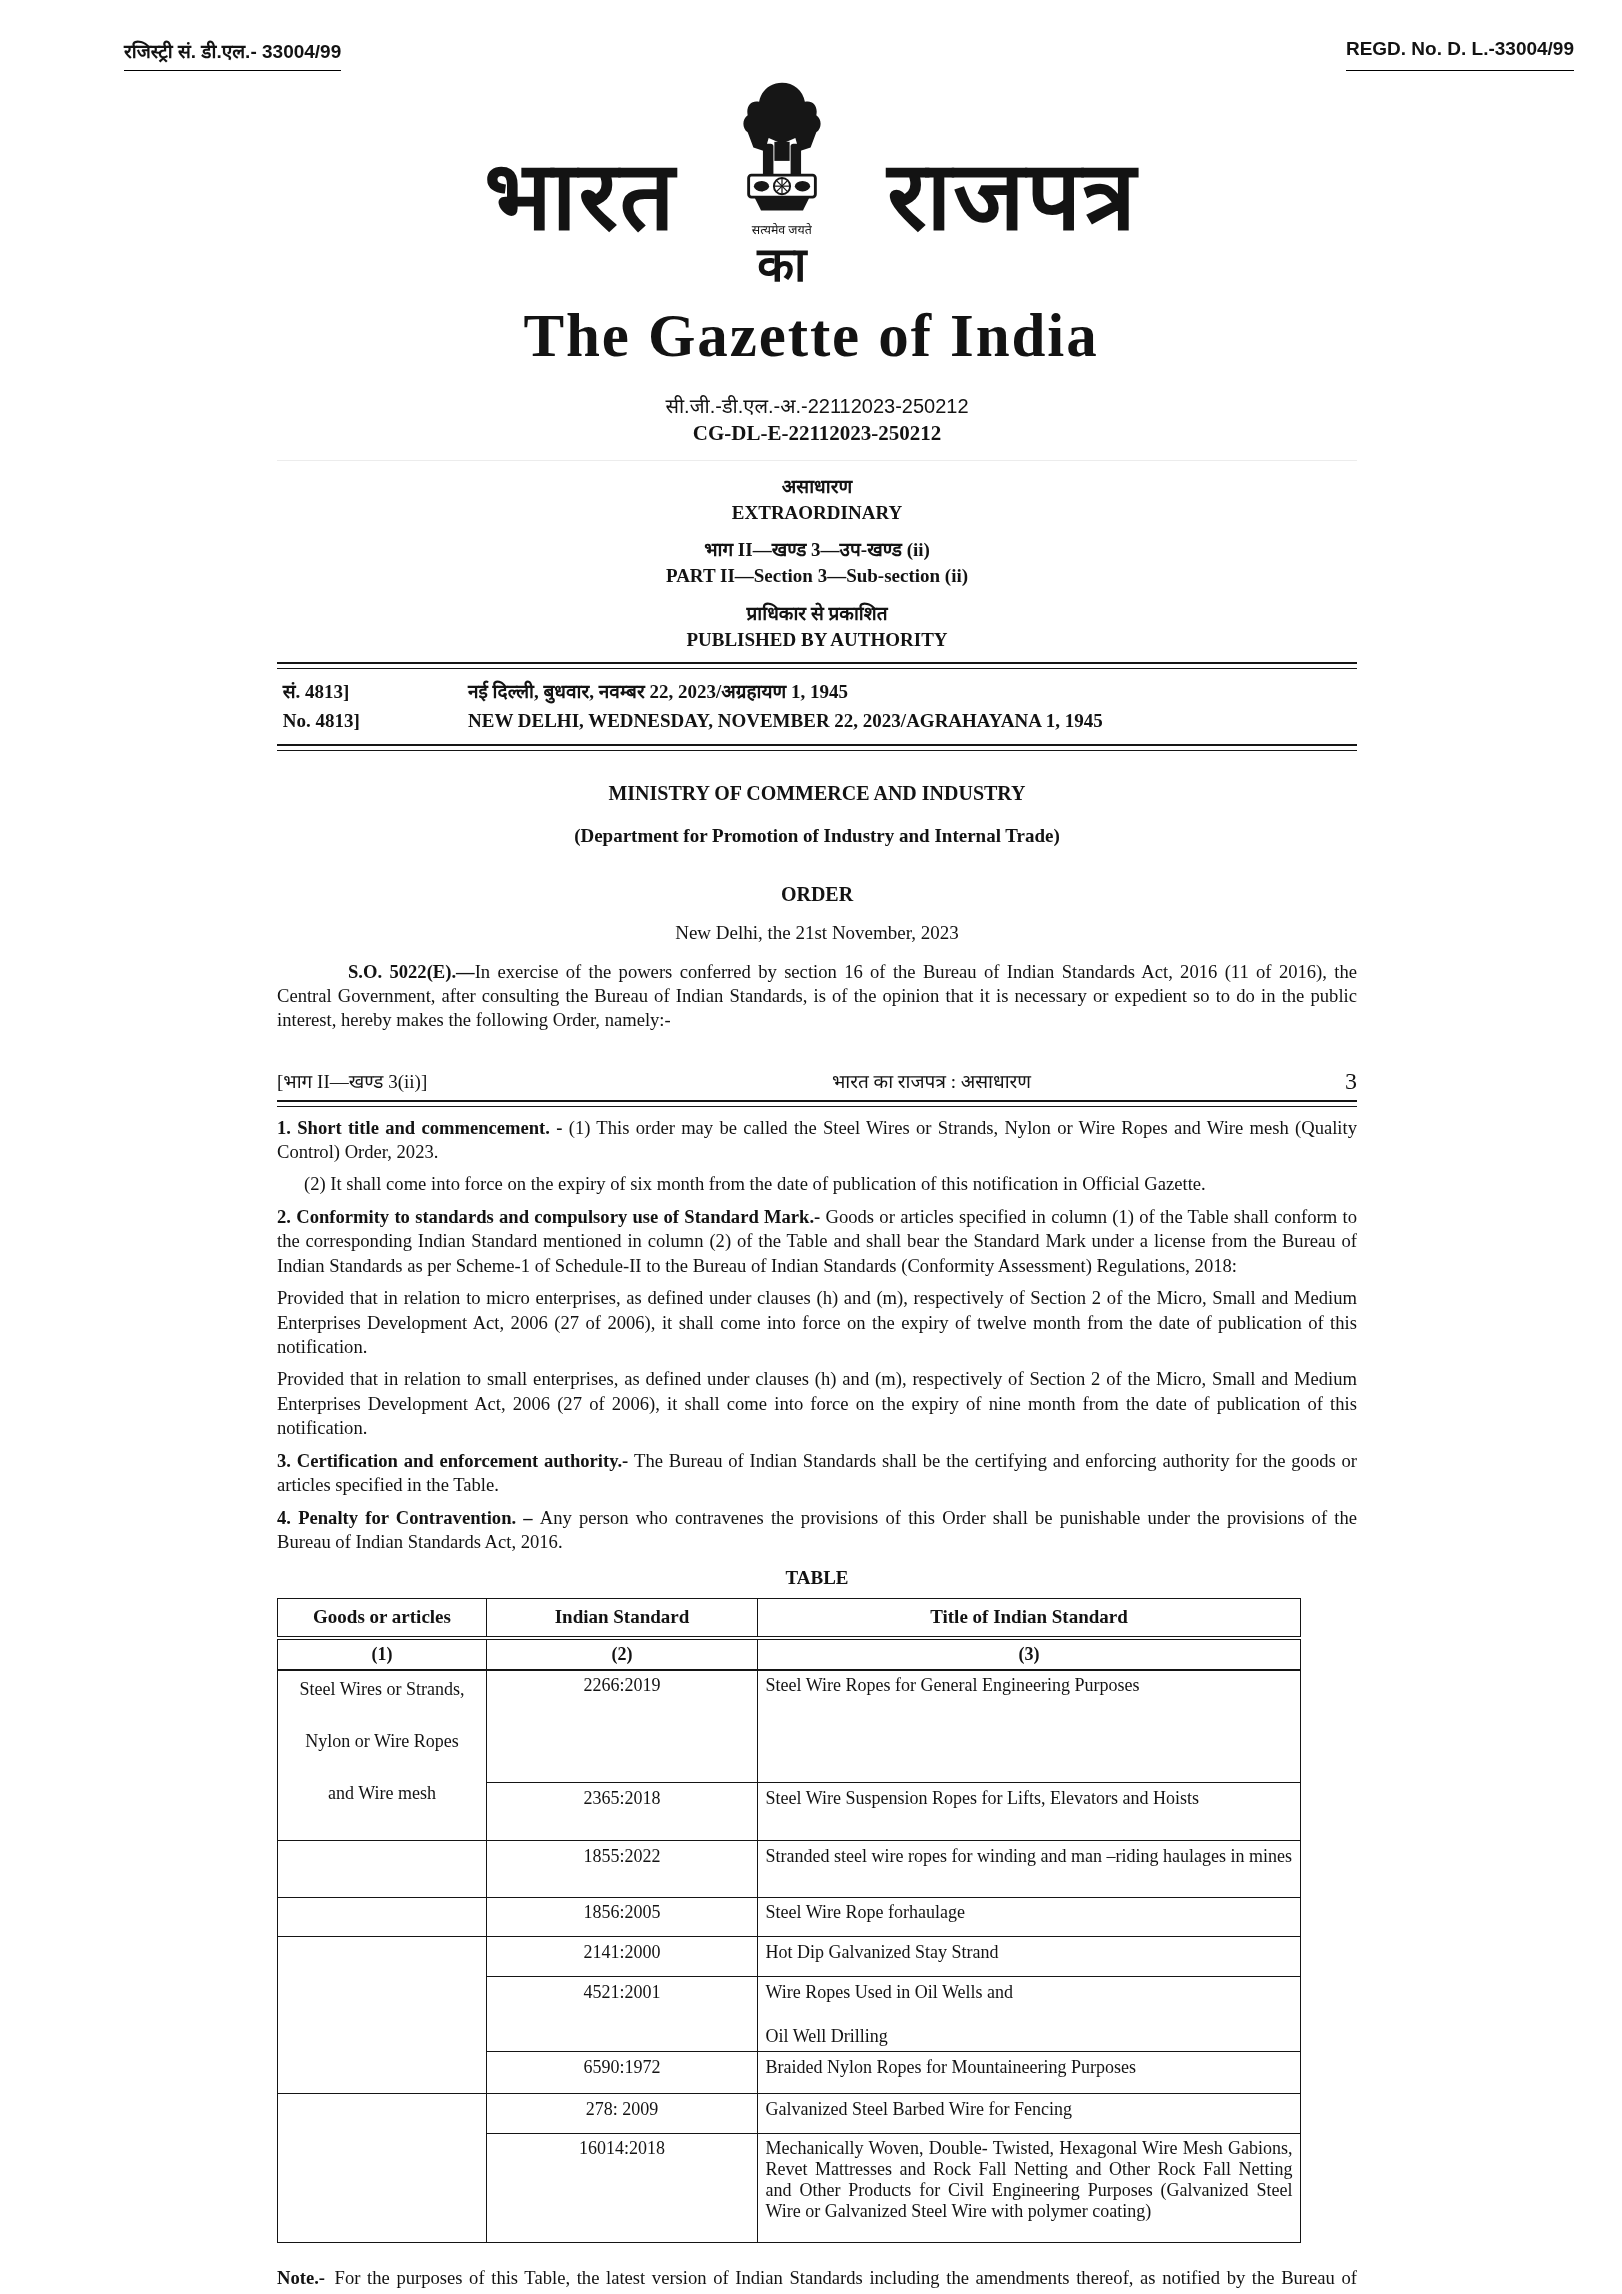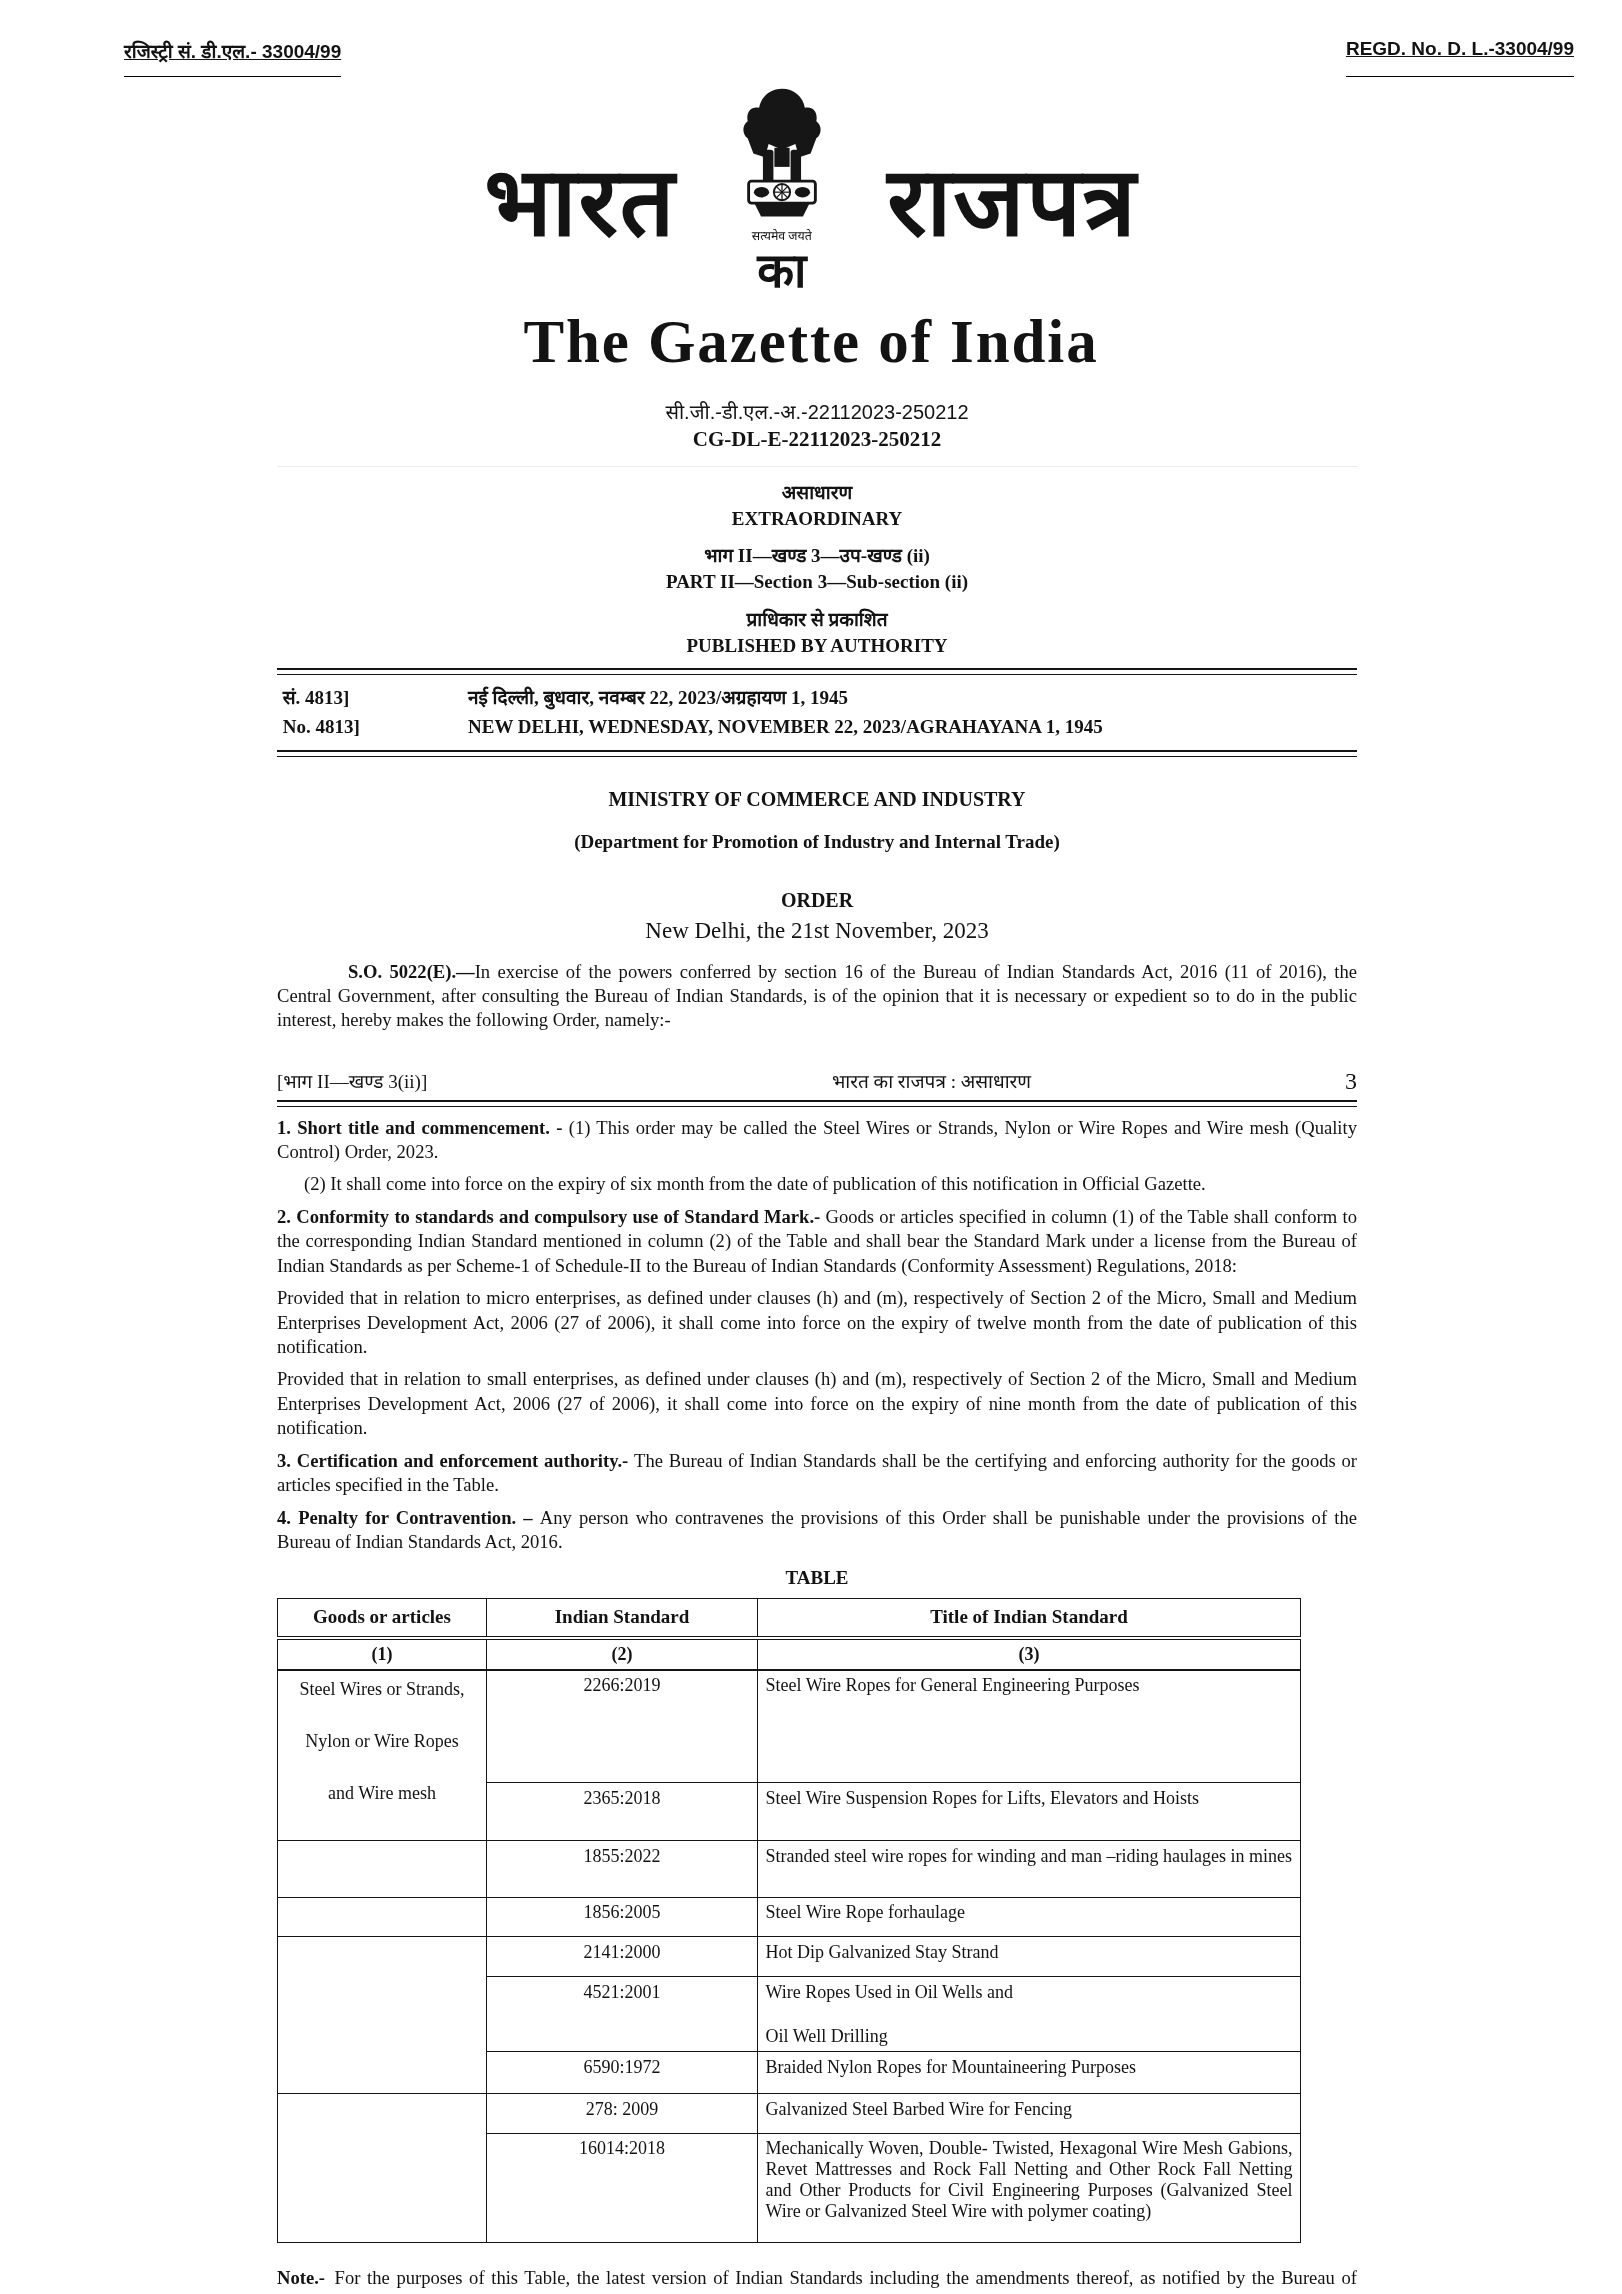--- a/index.html
+++ b/index.html
@@ -3,21 +3,21 @@
 <meta charset="utf-8">
 <style>
   html,body{margin:0;padding:0;background:#fff;}
   .page{position:relative;width:1622px;height:2294px;background:#ffffff;color:#131313;
         font-family:"Liberation Serif",serif;overflow:hidden;margin:0 auto;}
   .content{padding:0 265px 0 277px;}
 
   
   .regline{display:flex;justify-content:space-between;padding:38px 48px 0 124px;
            font-family:"Liberation Sans",sans-serif;font-weight:bold;font-size:19px;}
-  .regline span{border-bottom:1.9px solid #000;padding-bottom:12px;text-decoration:underline;}
+  .regline span{border-bottom:1.9px solid #000;padding-bottom:6px;}
 
   
   .masthead{display:flex;justify-content:center;align-items:flex-end;gap:29px;margin-top:5.7px;}
   .mast-word{font-size:96px;font-weight:bold;line-height:1;padding-bottom:44px;letter-spacing:1.9px;}
   .mast-center{display:flex;flex-direction:column;align-items:center;width:153px;}
   .motto{font-size:12.4px;margin-top:1px;}
   .mast-ka{font-size:48px;font-weight:bold;line-height:1;margin-top:3.8px;}
   .gazette-title{text-align:center;font-size:61px;font-weight:bold;margin-top:12px;letter-spacing:1.9px;}
 
   .codes{text-align:center;margin-top:21px;}
@@ -33,21 +33,21 @@
   .issue-block{margin-top:11.5px;}
   .issue-rows{padding:6.7px 0 8.6px;}
   .issue-row{display:grid;grid-template-columns:191px 1fr 191px;font-weight:bold;font-size:19px;padding:2.9px 0;}
   .issue-row .left{padding-left:5.7px;}
   .issue-row .center{}
 
   .ministry{text-align:center;}
   .ministry .name{font-weight:bold;font-size:20px;margin-top:31px;}
   .ministry .dept{font-weight:bold;font-size:19px;margin-top:20px;}
   .ministry .order{font-weight:bold;font-size:20px;margin-top:36px;}
-  .ministry .place{font-size:23px;margin-top:6px;}
+  .ministry .place{font-size:19px;margin-top:16px;}
 
   .para{font-size:18.6px;line-height:1.3;text-align:justify;margin:8.6px 0;}
   .para.first{text-indent:71px;margin-top:16.3px;}
   .para.sub{margin-left:27px;}
 
   .page3-header{display:flex;align-items:flex-start;margin-top:36px;font-size:19px;}
   .page3-header .ph-left{width:296px;}
   .page3-header .ph-center{flex:1;text-align:center;}
   .page3-header .ph-no{width:67px;text-align:right;font-size:24px;}
   .page3-rule{margin-top:4.8px;margin-bottom:8.6px;}

